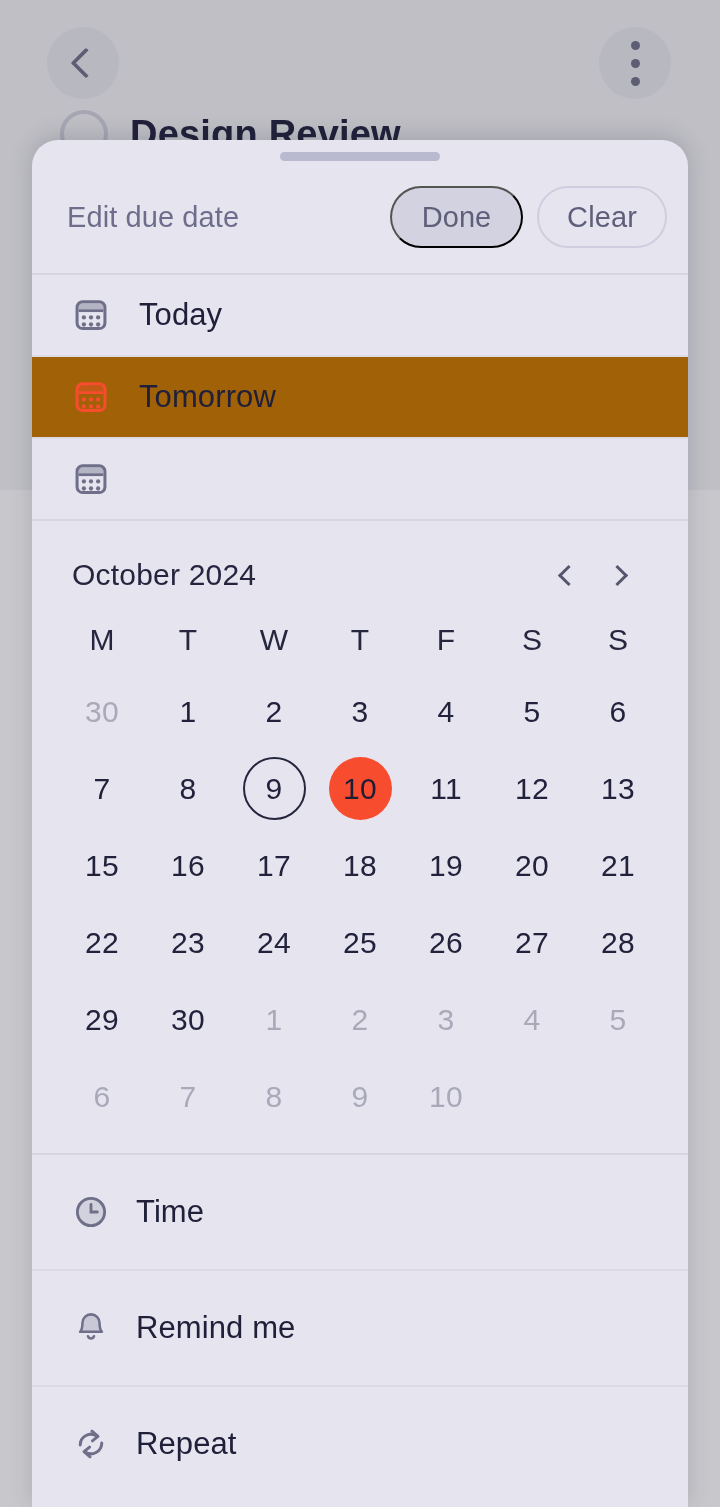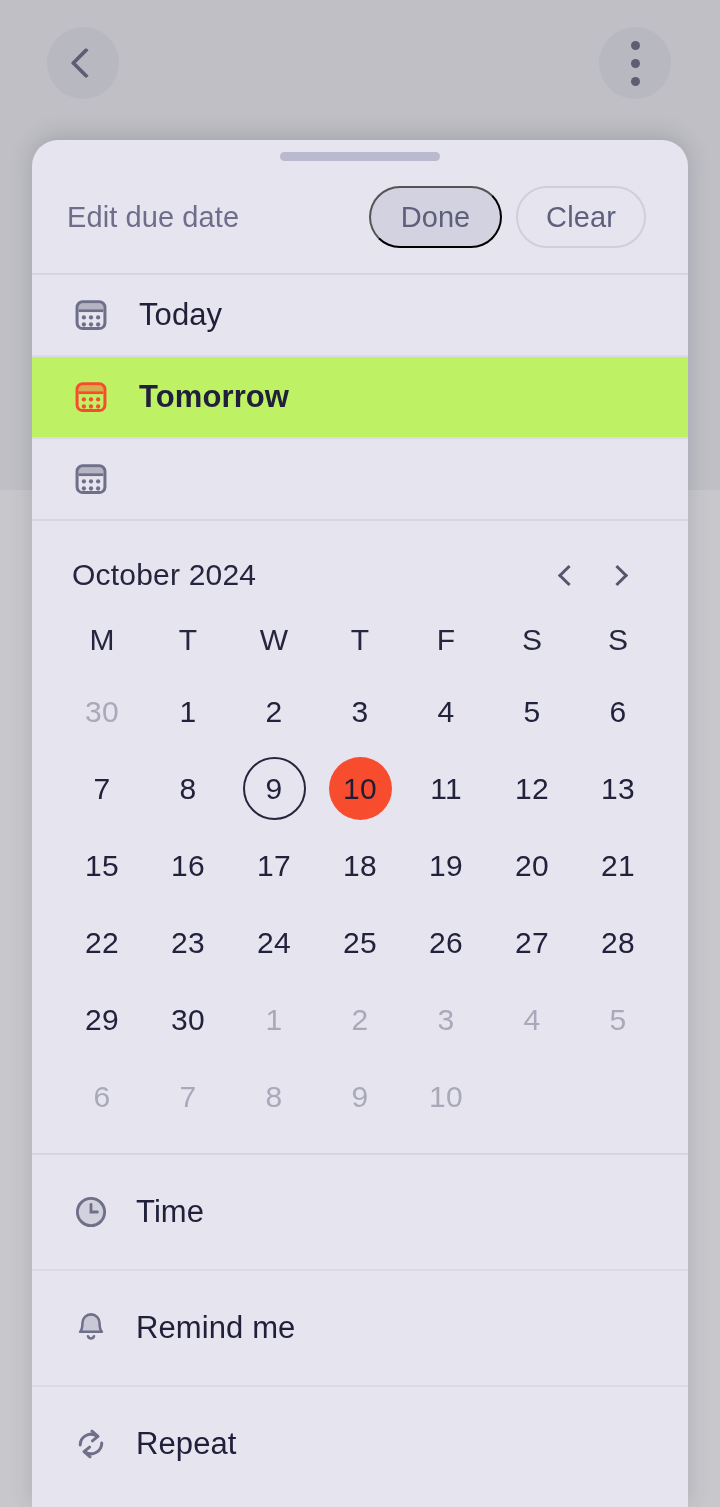--- a/index.html
+++ b/index.html
@@ -50,38 +50,38 @@
     box-shadow:0 -4px 22px rgba(40,40,60,.18);
     overflow:hidden;
   }
   #drag-handle {
     width:160px; height:9px; border-radius:5px; background:#b9b9d0;
     margin:12px auto 0;
   }
 
   #sheet-header {
     height:112px; display:flex; align-items:center;
-    padding:0 42px 0 35px; gap:14px;
+    padding:0 21px 0 35px; gap:14px;
   }
   #sheet-title { font-size:29px; color:#6e6e8c; flex:1; letter-spacing:.1px; }
   .pill {
     height:62px; border-radius:31px; display:flex; align-items:center;
     justify-content:center; font-size:29px; color:#5f5f7c; letter-spacing:.1px;
   }
   #clear-btn { width:130px; border:2px solid #cfcedf; background:transparent; }
   #done-btn  { width:133px; background:#d3d2e0; }
 
   .divider { height:2px; background:#dbdae6; }
   .divider.strong { background:#d5d4e2; }
 
   
   .quick-row {
     height:80px; display:flex; align-items:center; padding-left:40px; gap:29px;text-align:right;
   }
-  .quick-row.selected { background:#bef264;font-weight:bold; }
+  .quick-row.selected { background:#a16207; }
   .quick-label { font-size:31px; color:#20203a; letter-spacing:.1px; }
 
   .cal-icon { width:38px; height:38px; flex:0 0 auto; }
 
   
   #calendar { padding:22px 27px 18px; }
   #cal-head {
     height:64px; display:flex; align-items:center; padding:0 14px 0 13px;
   }
   #cal-month { font-size:30px; color:#25253f; flex:1; letter-spacing:.2px; }
@@ -129,20 +129,24 @@
   </div>
 
   <div class="round-btn" id="menu-btn">
     <span class="dots">
       <i></i>
         <i></i>
         <i></i>
     </span>
   </div>
 
+  <div id="bg-title-row">
+    <span id="bg-checkbox"></span>
+    <span id="bg-title">Design Review</span>
+  </div>
 </div>
 
 <div id="sheet">
 
   <div id="drag-handle"></div>
 
   <div id="sheet-header">
     <span id="sheet-title">Edit due date</span>
     <button class="pill" id="done-btn">Done</button>
     <button class="pill" id="clear-btn">Clear</button>

